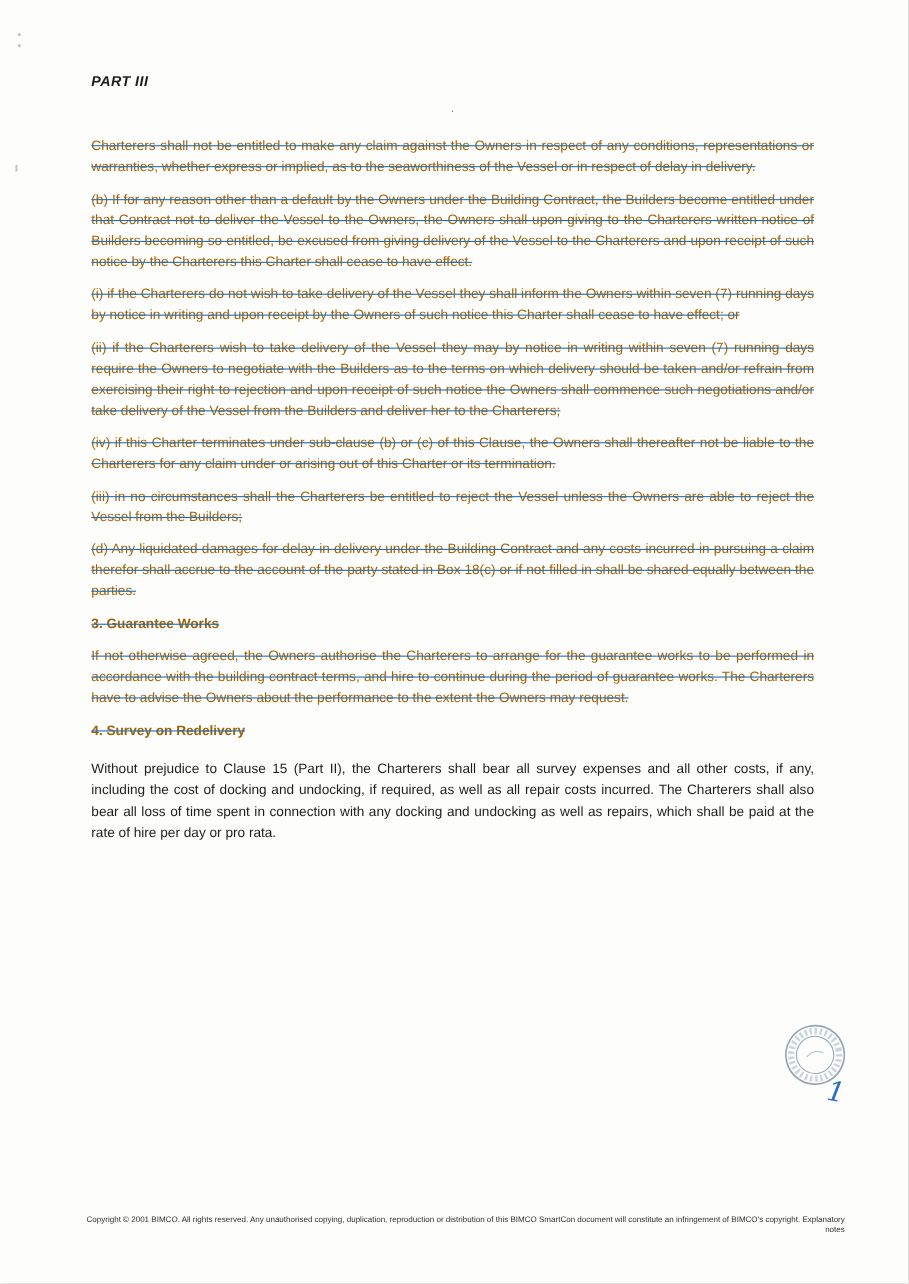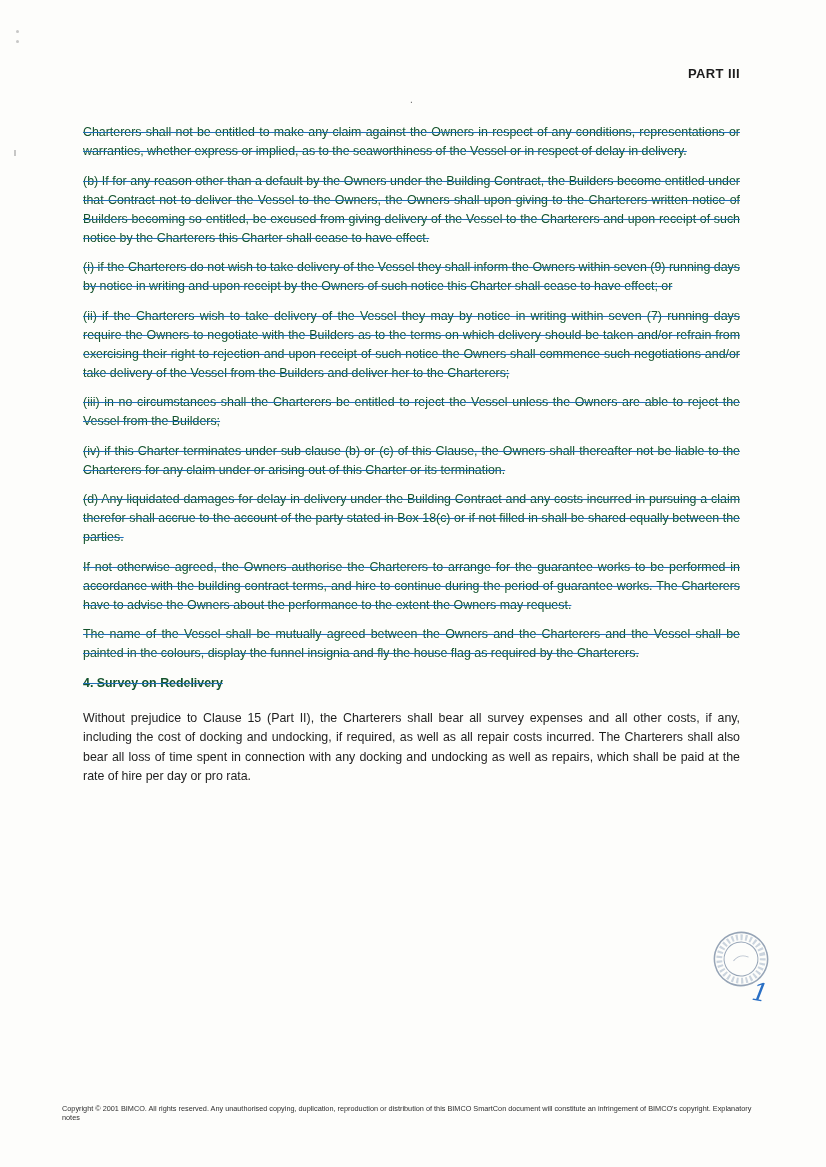--- a/index.html
+++ b/index.html
@@ -8,44 +8,44 @@
     width:826px;height:1167px;
     margin:0 auto;
     background:#fdfdfb;
     font-family:"Liberation Sans",sans-serif;
     box-sizing:border-box;
     overflow:hidden;
     box-shadow:0 0 4px rgba(0,0,0,.25);
   }
   .content{position:absolute;left:83px;right:86px;top:66px;}
   .part-title{
-    text-align:right;font-weight:bold;font-size:13px;color:#1c1c1c;
-    letter-spacing:.4px;margin:0 0 14px 0;
+    text-align:left;font-weight:bold;font-size:13px;color:#1c1c1c;
+    letter-spacing:.4px;margin:0 0 14px 0;font-style:italic;
   }
   .stray{ text-align:center;color:#666;font-size:10px;line-height:10px;margin:0 0 18px 0;}
   p.block{
     font-size:12.4px;line-height:19px;margin:0 0 10.5px 0;
     text-align:justify;
   }
   .blue{
-    color:#14532d;
+    color:#a16207;
     text-decoration:line-through;
     text-decoration-thickness:1.2px;
     text-decoration-color:#1f6fb8;
   }
   .heading{font-weight:bold;}
   .black-para{
     color:#1e1e1e;font-size:12.4px;line-height:19.5px;
     text-align:justify;margin:16px 0 0 0;
   }
   .footer{
     position:absolute;left:62px;right:58px;bottom:44px;
     font-size:7.3px;line-height:9.6px;color:#2f2f2f;
   }
-  .footer span{display:block;}
+  .footer span{display:block;text-align:right;}
   .stamp{
     position:absolute;right:56px;top:930px;width:58px;height:58px;
     opacity:.8;transform:rotate(-14deg);
   }
   .handwritten{
     position:absolute;right:58px;top:978px;
     color:#2a6fc4;font-size:25px;font-style:italic;
     font-family:"DejaVu Serif",serif;
     transform:rotate(10deg);
   }
@@ -65,29 +65,29 @@
   <span class="scan-artifact artifact-2"></span>
   <span class="scan-artifact artifact-3"></span>
 
   <div class="content">
 
     <p class="part-title">PART III</p>
     <p class="stray">.</p>
 
     <p class="block blue">Charterers shall not be entitled to make any claim against the Owners in respect of any conditions, representations or warranties, whether express or implied, as to the seaworthiness of the Vessel or in respect of delay in delivery.</p>
     <p class="block blue">(b) If for any reason other than a default by the Owners under the Building Contract, the Builders become entitled under that Contract not to deliver the Vessel to the Owners, the Owners shall upon giving to the Charterers written notice of Builders becoming so entitled, be excused from giving delivery of the Vessel to the Charterers and upon receipt of such notice by the Charterers this Charter shall cease to have effect.</p>
-    <p class="block blue">(i) if the Charterers do not wish to take delivery of the Vessel they shall inform the Owners within seven (9) running days by notice in writing and upon receipt by the Owners of such notice this Charter shall cease to have effect; or</p>
+    <p class="block blue">(i) if the Charterers do not wish to take delivery of the Vessel they shall inform the Owners within seven (7) running days by notice in writing and upon receipt by the Owners of such notice this Charter shall cease to have effect; or</p>
     <p class="block blue">(ii) if the Charterers wish to take delivery of the Vessel they may by notice in writing within seven (7) running days require the Owners to negotiate with the Builders as to the terms on which delivery should be taken and/or refrain from exercising their right to rejection and upon receipt of such notice the Owners shall commence such negotiations and/or take delivery of the Vessel from the Builders and deliver her to the Charterers;</p>
+    <p class="block blue">(iv) if this Charter terminates under sub-clause (b) or (c) of this Clause, the Owners shall thereafter not be liable to the Charterers for any claim under or arising out of this Charter or its termination.</p>
     <p class="block blue">(iii) in no circumstances shall the Charterers be entitled to reject the Vessel unless the Owners are able to reject the Vessel from the Builders;</p>
-    <p class="block blue">(iv) if this Charter terminates under sub-clause (b) or (c) of this Clause, the Owners shall thereafter not be liable to the Charterers for any claim under or arising out of this Charter or its termination.</p>
     <p class="block blue">(d) Any liquidated damages for delay in delivery under the Building Contract and any costs incurred in pursuing a claim therefor shall accrue to the account of the party stated in Box 18(c) or if not filled in shall be shared equally between the parties.</p>
 
+    <p class="block blue heading">3. Guarantee Works</p>
     <p class="block blue">If not otherwise agreed, the Owners authorise the Charterers to arrange for the guarantee works to be performed in accordance with the building contract terms, and hire to continue during the period of guarantee works. The Charterers have to advise the Owners about the performance to the extent the Owners may request.</p>
 
-    <p class="block blue">The name of the Vessel shall be mutually agreed between the Owners and the Charterers and the Vessel shall be painted in the colours, display the funnel insignia and fly the house flag as required by the Charterers.</p>
 
     <p class="block blue heading">4. Survey on Redelivery</p>
 
     <p class="black-para">Without prejudice to Clause 15 (Part II), the Charterers shall bear all survey expenses and all other costs, if any, including the cost of docking and undocking, if required, as well as all repair costs incurred. The Charterers shall also bear all loss of time spent in connection with any docking and undocking as well as repairs, which shall be paid at the rate of hire per day or pro rata.</p>
 
   </div>
 
   <div class="stamp">
     <svg viewBox="0 0 60 60" width="58" height="58" aria-hidden="true">
       <circle cx="30" cy="30" r="27.5" fill="none" stroke="#7d8fa6" stroke-width="1.6"></circle>

